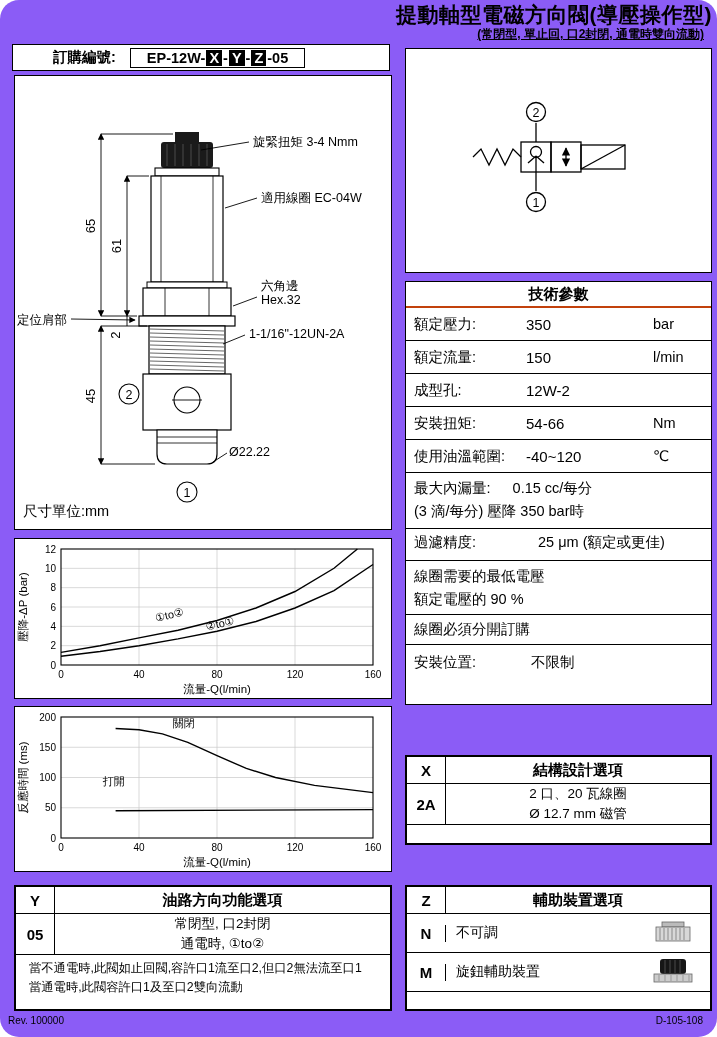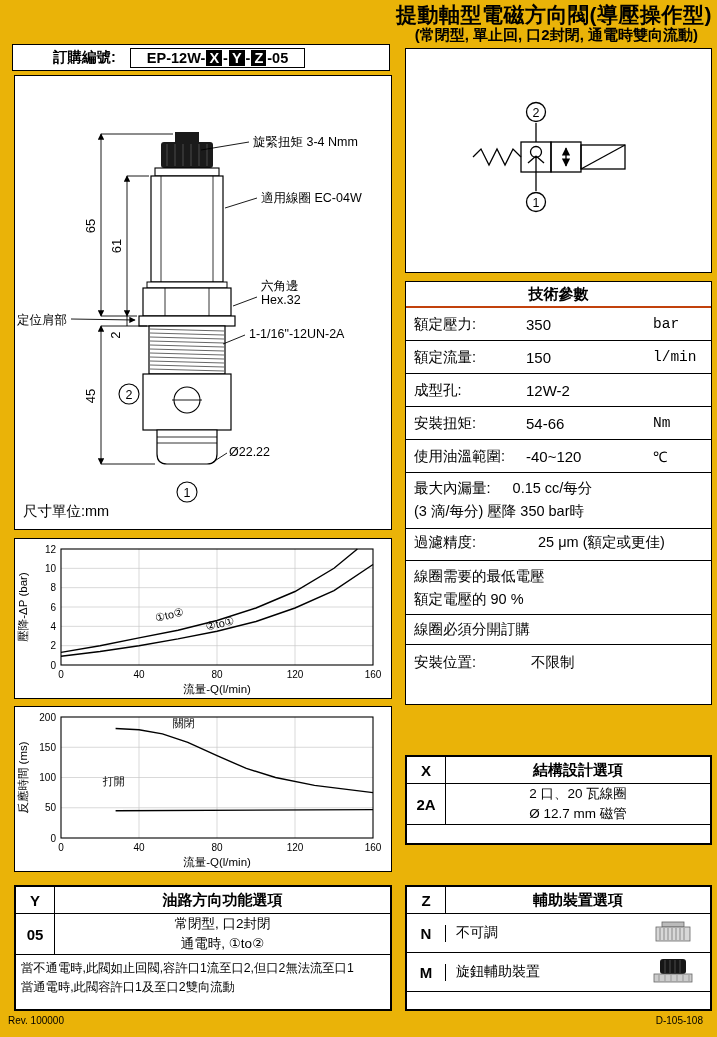--- a/index.html
+++ b/index.html
@@ -1,23 +1,23 @@
 <!DOCTYPE html>
 <html><head>
 <meta charset="utf-8">
 <style>
   html,body{margin:0;padding:0;background:#fff;}
-  .page{position:relative;width:717px;height:1037px;background:#eab308;overflow:hidden;
-        font-family:"Liberation Sans","DejaVu Sans",sans-serif;color:#000;}
+  .page{position:relative;width:717px;height:1037px;background:#8b5cf6;overflow:hidden;
+        font-family:"Liberation Sans","DejaVu Sans",sans-serif;color:#000;border-radius:19px;}
   .abs{position:absolute;box-sizing:border-box;}
   .box{position:absolute;box-sizing:border-box;border:1.5px solid #000;background:#fff;}
   .box2{position:absolute;box-sizing:border-box;border:2px solid #000;background:#fff;}
 
   .doc-title{top:1px;right:5px;font-size:21px;font-weight:bold;text-align:right;letter-spacing:.5px;}
-  .doc-subtitle{top:26px;right:19px;font-size:15px;font-weight:bold;text-align:right;}
+  .doc-subtitle{top:26px;right:13px;font-size:12px;font-weight:bold;text-align:right;text-decoration:underline;}
 
   .order-box{left:12px;top:44px;width:378px;height:27px;display:flex;align-items:center;}
   .order-label{margin-left:40px;font-size:14.5px;font-weight:bold;}
   .order-code{margin-left:14px;border:1.5px solid #000;padding:1px 16px;font-size:14.5px;font-weight:bold;white-space:nowrap;}
   .code-seg{display:inline-block;}
   .code-seg.inv{background:#000;color:#fff;padding:0 3px;margin:0 1px;}
 
   .drawing-box{left:14px;top:75px;width:378px;height:455px;}
   .chart-box{left:14px;width:378px;}
   .chart1{top:538px;height:161px;}
@@ -25,21 +25,21 @@
   svg{display:block;}
   svg text{fill:#000;font-family:"Liberation Sans","DejaVu Sans",sans-serif;}
 
   .symbol-box{left:405px;top:48px;width:307px;height:225px;}
 
   .specs-box{left:405px;top:281px;width:307px;height:424px;font-size:14.5px;}
   .spec-title{height:24px;line-height:24px;text-align:center;font-weight:bold;font-size:15px;border-bottom:2px solid #c2410c;}
   .spec-row{display:flex;align-items:center;height:32px;border-bottom:1px solid #000;padding:0 6px 0 8px;}
   .spec-label{min-width:112px;}
   .spec-value{flex:1;text-align:left;font-size:15px;}
-  .spec-unit{width:52px;text-align:left;font-family:Liberation Mono, monospace;}
+  .spec-unit{width:52px;text-align:left;}
   .spec-block{border-bottom:1px solid #000;padding:4px 8px;box-sizing:border-box;}
   .leak{height:56px;}
   .filt{height:32px;display:flex;gap:44px;}
   .volt{height:54px;}
   .coil{height:30px;display:flex;align-items:center;}
   .mount{height:34px;display:flex;align-items:center;padding:0 8px;}
   .block-line{line-height:23px;}
   .inline-val{margin-left:18px;}
 
   .opt-header{display:flex;border-bottom:1px solid #000;height:26px;}
@@ -47,21 +47,21 @@
   .opt-title{flex:1;display:flex;align-items:center;justify-content:center;font-weight:bold;font-size:15px;}
   .opt-row{display:flex;border-bottom:1px solid #000;}
   .opt-desc2{flex:1;display:flex;flex-direction:column;align-items:center;justify-content:center;font-size:13.5px;line-height:1.45;text-align:center;}
   .empty-row{flex:1;}
 
   .x-box{left:405px;top:755px;width:307px;height:90px;}
   .x-row{height:40px;}
 
   .y-box{left:14px;top:885px;width:378px;height:126px;}
   .y-row{height:40px;}
-  .y-notes{padding:4px 21px 0 5px;font-size:12.3px;line-height:1.55;}
+  .y-notes{padding:4px 21px 0 5px;font-size:12.3px;line-height:1.55;margin-left:8px;}
 
   .z-box{left:405px;top:885px;width:307px;height:126px;}
   .z-row{height:38px;align-items:center;}
   .z-desc{flex:1;display:flex;align-items:center;padding-left:10px;font-size:14px;}
   .z-icon{width:74px;display:flex;align-items:center;justify-content:center;}
 
   .footer-left{left:8px;top:1015px;font-size:10px;}
   .footer-right{right:14px;top:1015px;font-size:10px;}
 </style>
 </head>

